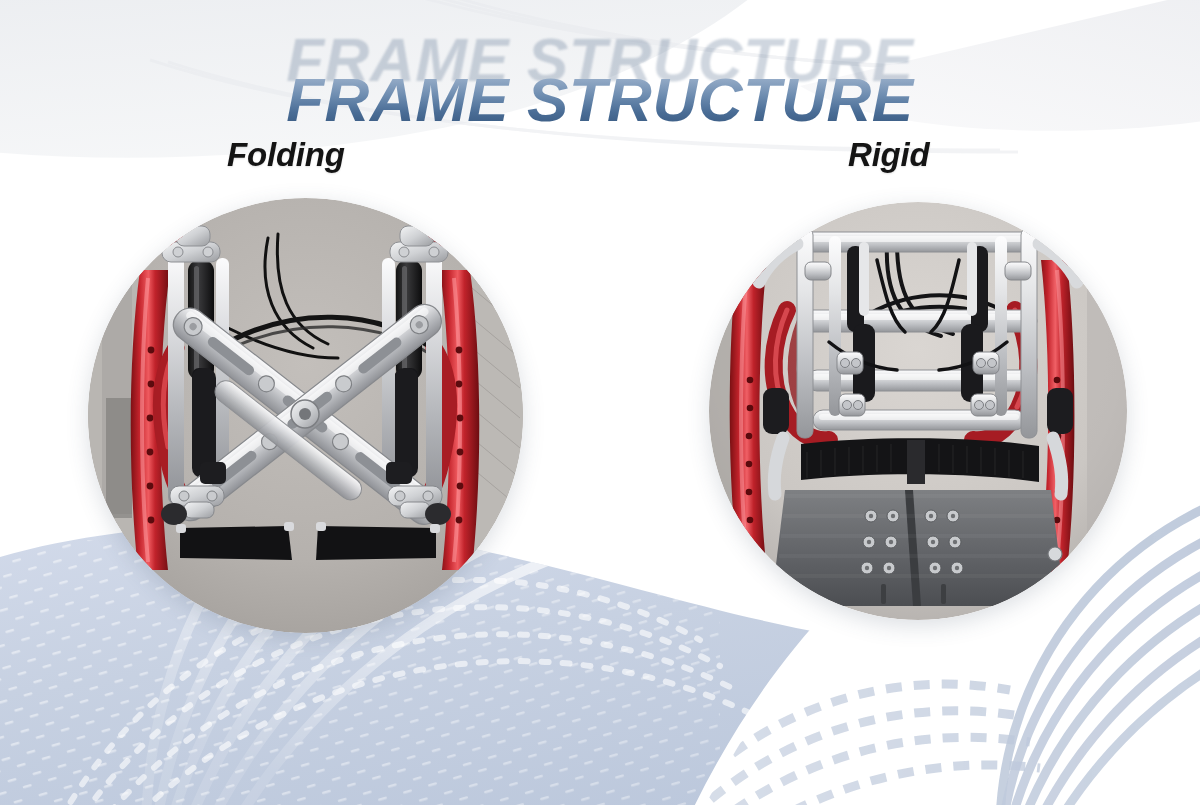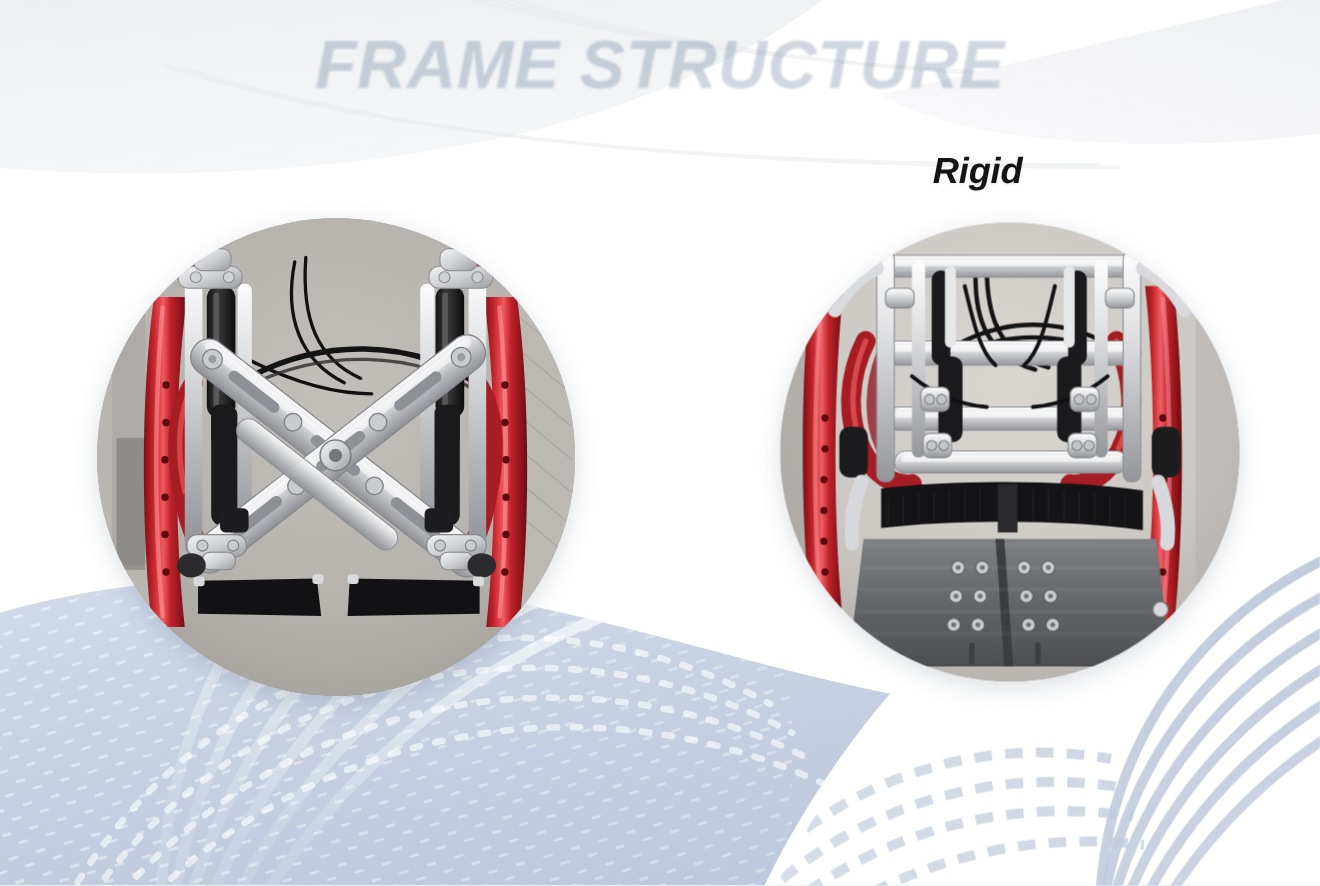--- a/index.html
+++ b/index.html
@@ -267,20 +267,21 @@
         </g>
       </g>
 
       <g>
         <path d="M 1045,815 C 1090,740 1140,690 1210,652 L 1210,815 Z" fill="#c9d2e2" opacity="0.0"></path>
       </g>
     </svg>
   </div>
 
   <div id="title-shadow">FRAME STRUCTURE</div>
+  <h1 id="title">FRAME STRUCTURE</h1>
 
   <div class="photo-circle" id="photo-folding">
     <svg class="photo-svg" viewBox="0 0 435 435" xmlns="http://www.w3.org/2000/svg">
       <defs>
         <radialGradient id="fBack" cx="0.5" cy="0.38" r="0.78">
           <stop offset="0%" stop-color="#c3bfbb"></stop>
           <stop offset="58%" stop-color="#b5b1ad"></stop>
           <stop offset="100%" stop-color="#9c9894"></stop>
         </radialGradient>
         <linearGradient id="fRedL" x1="0" y1="0" x2="1" y2="0">
@@ -683,16 +684,17 @@
         <path d="M 344,236 C 352,258 354,276 352,292" fill="none" stroke="#d6d8db" stroke-width="13" stroke-linecap="round"></path>
 
         <g fill="#d7d9dc" stroke="#74767a" stroke-width="1.2">
           <circle cx="44" cy="352" r="7"></circle>
             <circle cx="346" cy="352" r="7"></circle>
         </g>
       </g>
     </svg>
   </div>
 
+  <div class="caption" id="caption-folding">Folding</div>
 
   <div class="caption" id="caption-rigid">Rigid</div>
 
 </div>
 
 </body></html>

